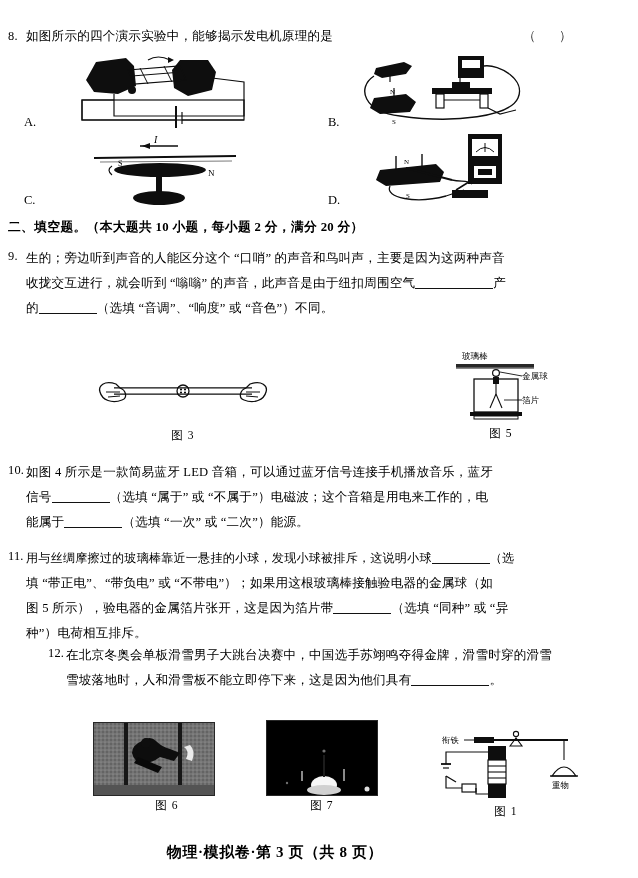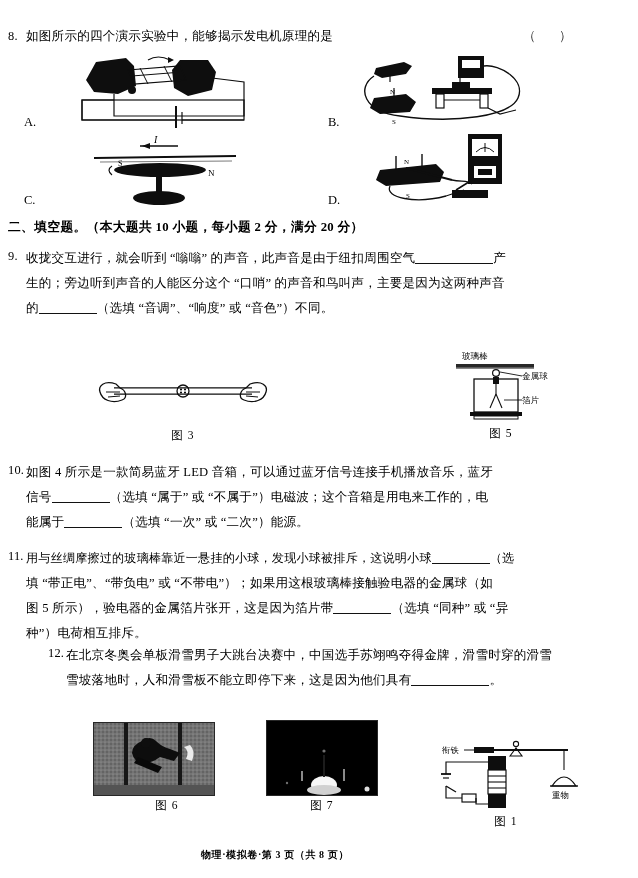--- a/index.html
+++ b/index.html
@@ -101,21 +101,21 @@
   }
   .photo{
     background:#050505;
     position:relative;overflow:hidden;
     border:1px solid #2a2a2a;
   }
 
   
   #footer{
     position:absolute;left:0;bottom:16px;width:550px;
-    text-align:center;font-size:10px;letter-spacing:.6px;
+    text-align:center;font-size:15px;letter-spacing:.6px;
     font-weight:bold;
   }
 
   svg{display:block;overflow:visible;}
   .nofill{fill:none;stroke:#111;}
 </style>
 </head>
 <body>
 
 <div class="page">
@@ -243,24 +243,24 @@
       </div>
 
     </div>
   </div>
 
   <div id="sec2">二、填空题。（本大题共 10 小题，每小题 2 分，满分 20 分）</div>
 
   <div id="q9" class="qrow">
     <span class="qnum">9.</span>
     <span class="qbody">
+      <span class="ln">生的；旁边听到声音的人能区分这个 “口哨” 的声音和鸟叫声，主要是因为这两种声音</span>
       <span class="ln">
         <span>收拢交互进行，就会听到 “嗡嗡” 的声音，此声音是由于纽扣周围空气</span><span class="blank b-lg"></span><span>产</span>
       </span>
-      <span class="ln">生的；旁边听到声音的人能区分这个 “口哨” 的声音和鸟叫声，主要是因为这两种声音</span>
       <span class="ln">
         <span>的</span><span class="blank b-md"></span><span>（选填 “音调”、“响度” 或 “音色”）不同。</span>
       </span>
     </span>
   </div>
 
   <div class="figstrip" id="figs345">
 
     <div class="fig" style="left:98px;top:4px;width:170px;">
       <svg width="170" height="74" viewBox="0 0 170 74">
@@ -395,21 +395,21 @@
           <circle cx="57" cy="30" r="1.6" fill="#707070"></circle>
           <rect x="34" y="50" width="2" height="10" fill="#8a8a8a"></rect>
           <rect x="76" y="48" width="2" height="12" fill="#8a8a8a"></rect>
           <circle cx="100" cy="68" r="2.5" fill="#dddddd"></circle>
           <circle cx="20" cy="62" r="1.2" fill="#6f6f6f"></circle>
         </svg>
       </div>
       <div class="cap">图 7</div>
     </div>
 
-    <div class="fig" style="left:432px;top:16px;width:150px;">
+    <div class="fig" style="left:432px;top:6px;width:150px;">
       <svg width="150" height="78" viewBox="0 0 150 78">
 
         <line x1="42" y1="16" x2="136" y2="16" stroke="#111" stroke-width="2"></line>
 
         <rect x="42" y="13" width="20" height="6" fill="#111"></rect>
         <text x="10" y="19" font-size="8.4" font-family="Liberation Serif, serif">衔铁</text>
         <line x1="32" y1="16" x2="42" y2="16" stroke="#111" stroke-width="1"></line>
 
         <circle cx="84" cy="10" r="2.6" class="nofill" stroke-width="1.1"></circle>
         <path d="M78 22 L84 14 L90 22 Z" class="nofill" stroke-width="1.1"></path>

